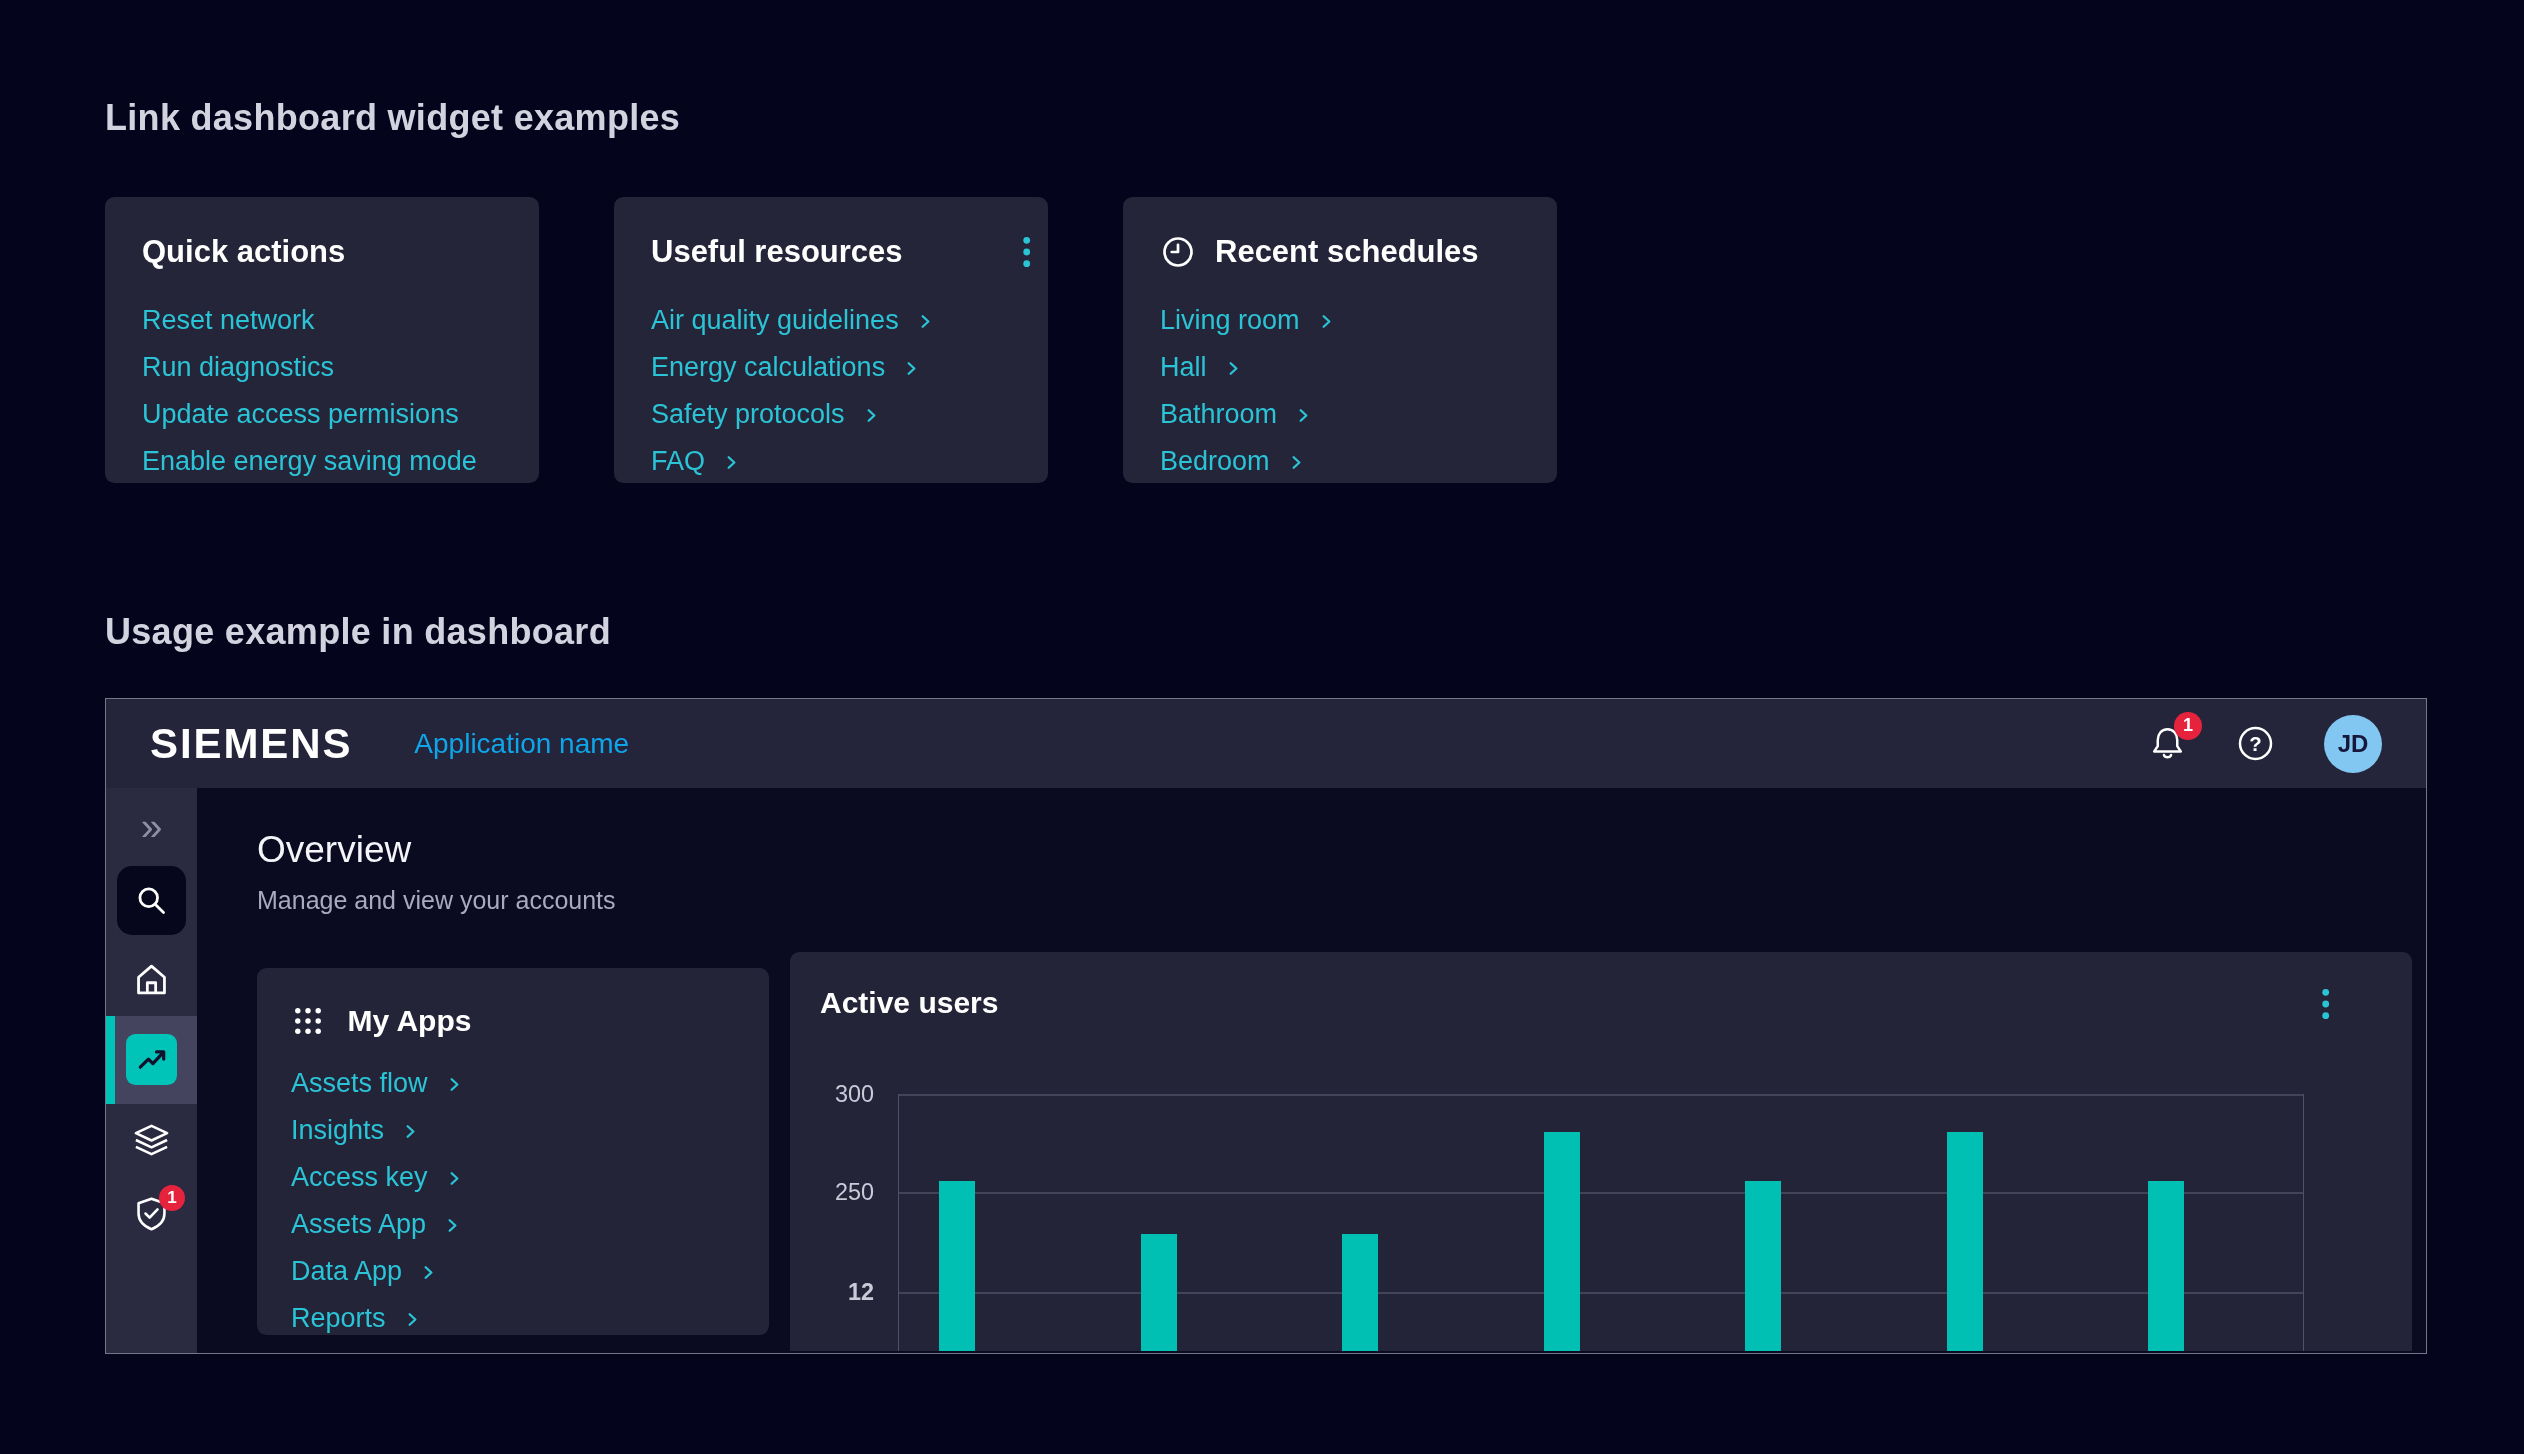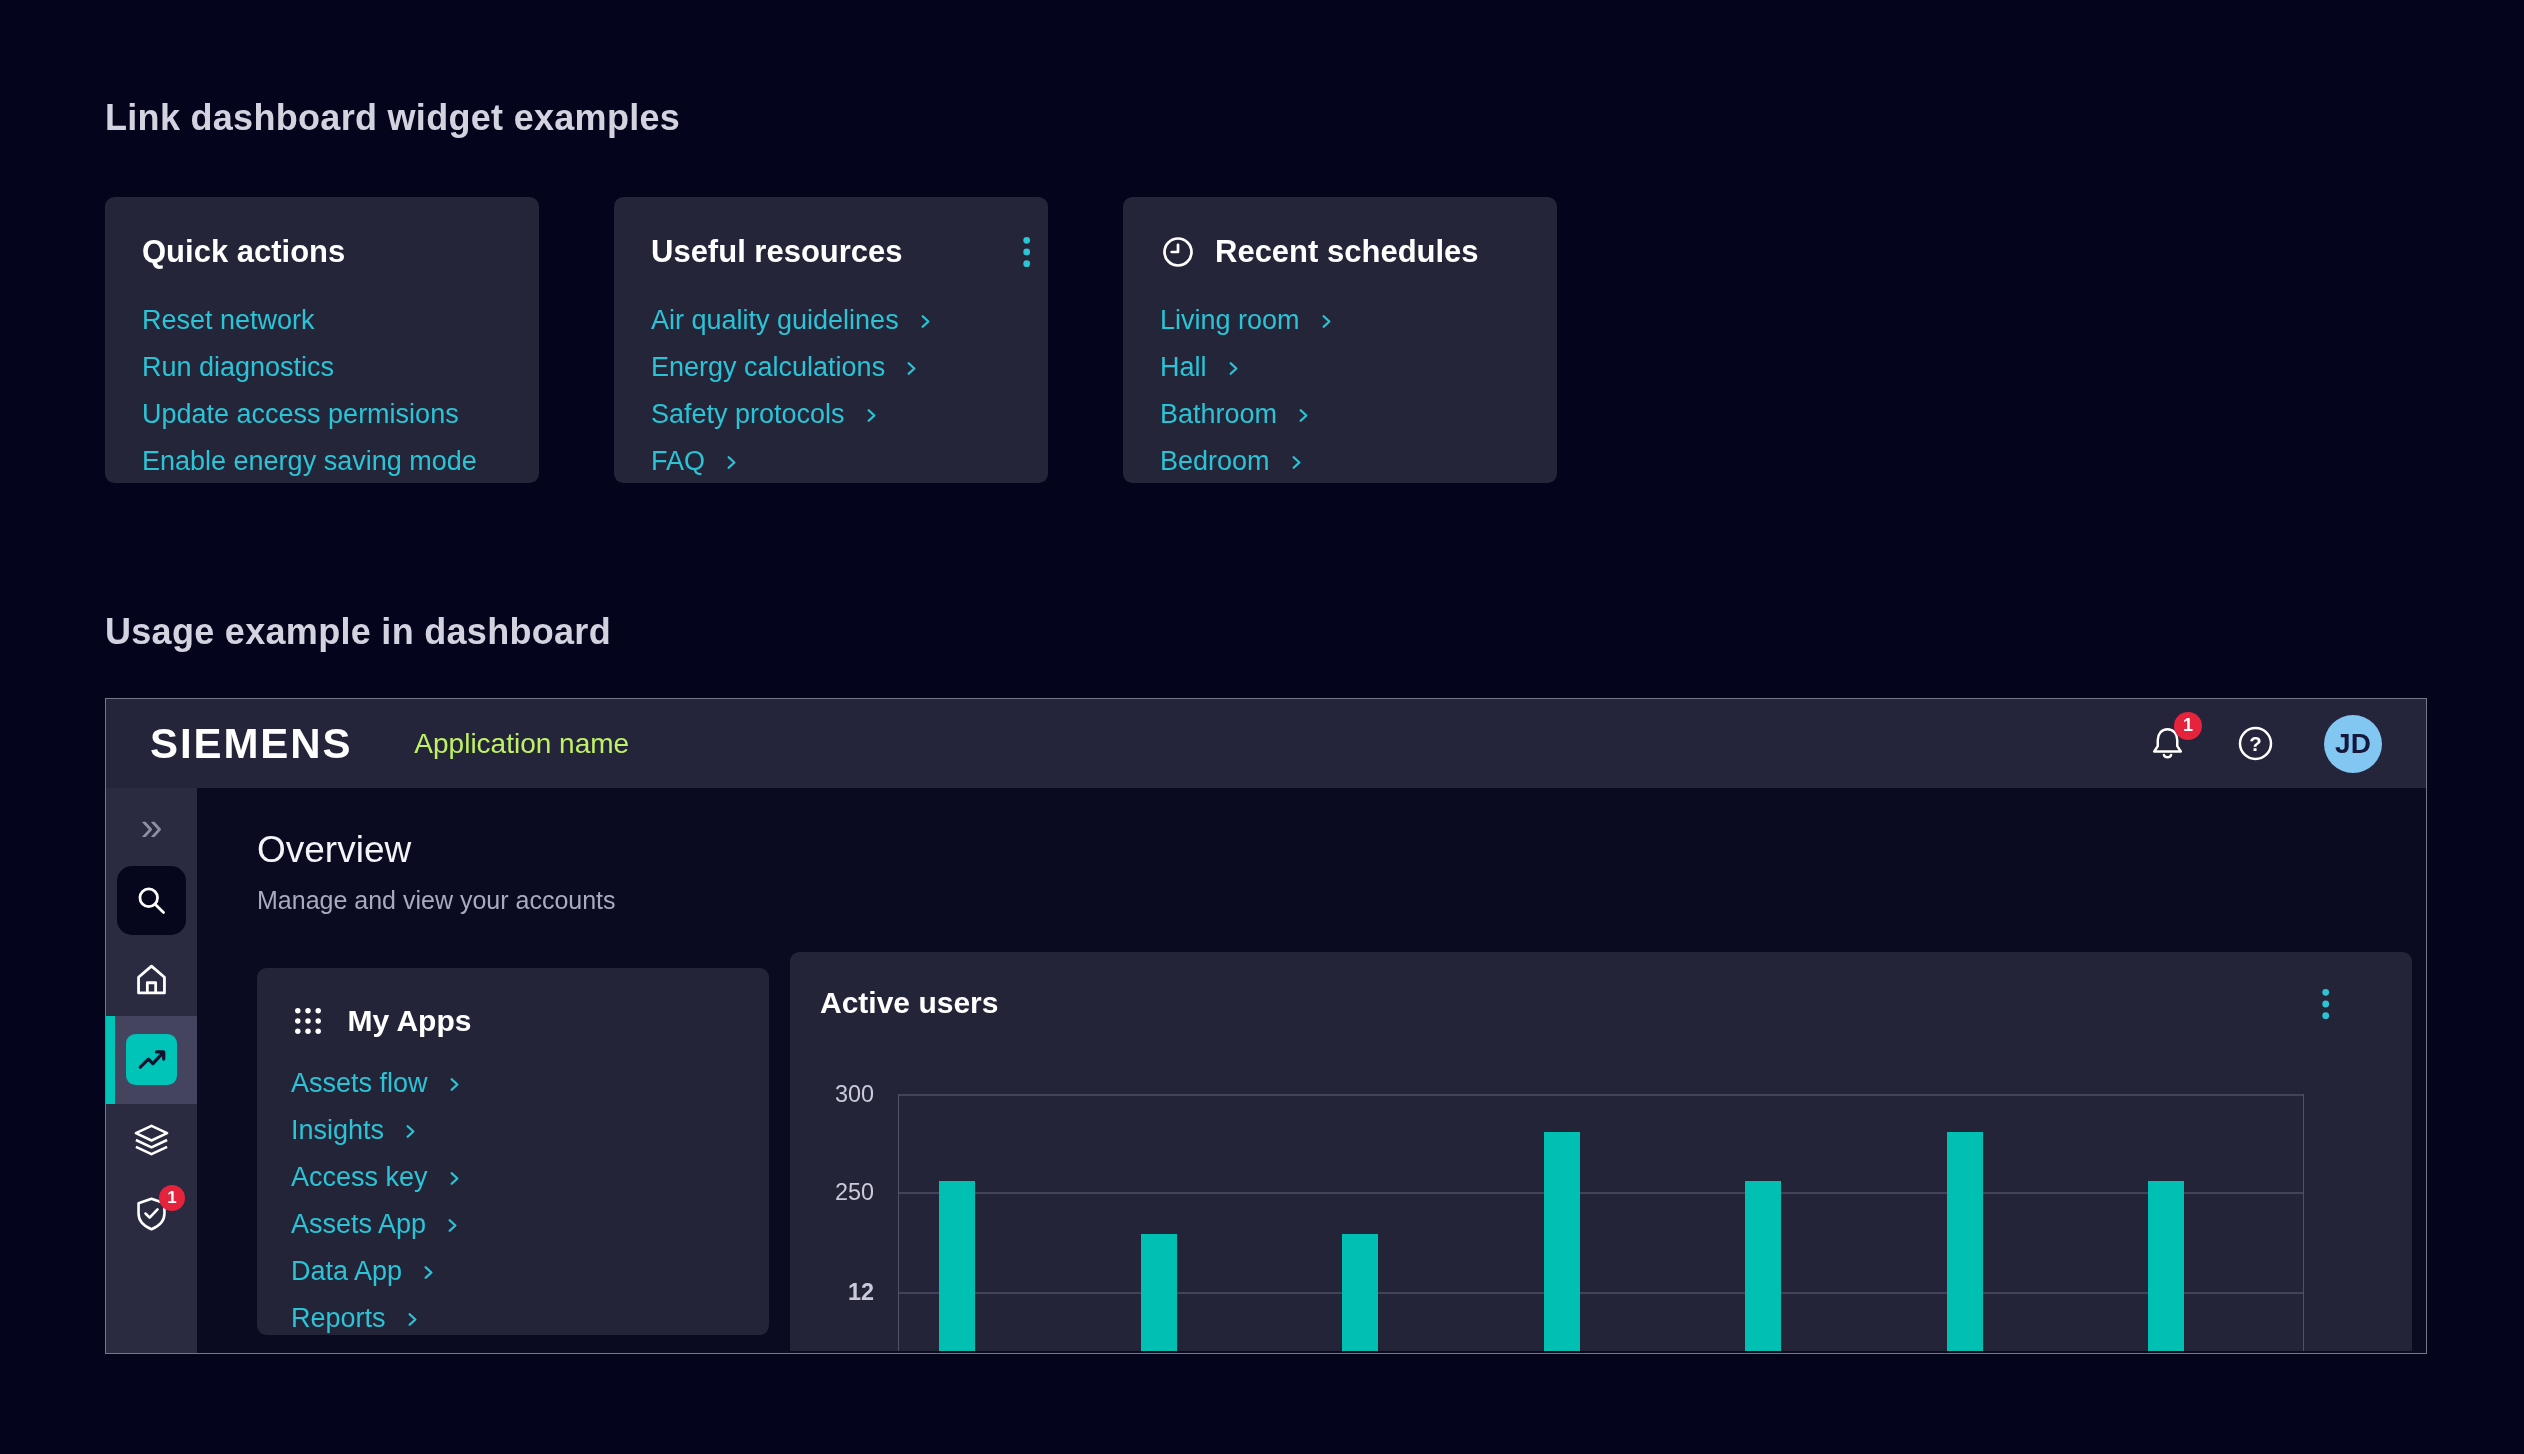--- a/index.html
+++ b/index.html
@@ -34,31 +34,31 @@
   
   .dashboard {
     margin:45px 0 0 105px; width:2322px; height:656px;
     border:1.9px solid #75758c; display:flex; flex-direction:column; overflow:hidden;
   }
   .dash-header {
     height:89px; flex:0 0 auto; background:#24243a;
     display:flex; align-items:center; padding:0 44px;
   }
   .brand { font-size:42px; font-weight:700; letter-spacing:1.9px; color:#ffffff; }
-  .app-name { margin-left:62px; font-size:28px; color:#bef264; }
+  .app-name { margin-left:62px; font-size:28px; color:#0ea5e9; }
   .header-right { margin-left:auto; display:flex; align-items:center; gap:49px; }
   .icon-btn { position:relative; display:flex; align-items:center; justify-content:center; cursor:pointer; }
   .badge {
     position:absolute; top:-11.2px; right:-15px; min-width:28px; height:28px; padding:0 5.6px;
     border-radius:14px; background:#e5233d; color:#fff; font-size:18px; font-weight:700;
     display:flex; align-items:center; justify-content:center;
   }
   .avatar {
     width:58px; height:58px; border-radius:50%; background:#82c7f1; color:#17173c;
-    font-size:28px; font-weight:700; display:flex; align-items:center; justify-content:center;
+    font-size:24px; font-weight:700; display:flex; align-items:center; justify-content:center;
     cursor:pointer;
   }
   .dash-body { flex:1; display:flex; background:#0a0a21; min-height:0; }
 
   
   .sidebar { width:91px; flex:0 0 auto; background:#2a2a40; display:flex; flex-direction:column; align-items:center; }
   .collapse-btn { margin-top:11.2px; height:54px; display:flex; align-items:center; justify-content:center;
     color:#8f8fa4; font-size:39px; line-height:39px; cursor:pointer; padding:0 17px; }
   .search-tile { margin-top:13px; width:69px; height:69px; border-radius:15px; background:#06061d;
     display:flex; align-items:center; justify-content:center; cursor:pointer; }

